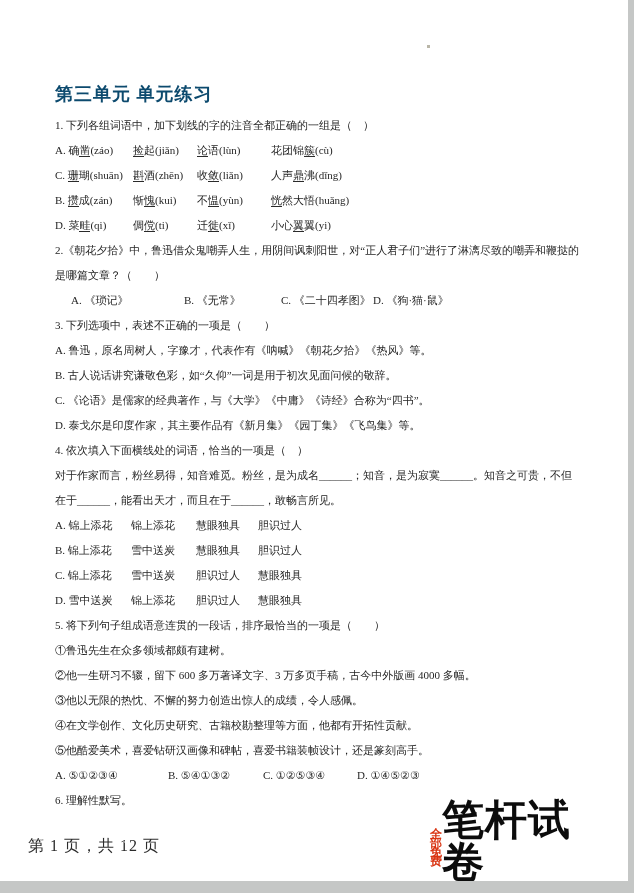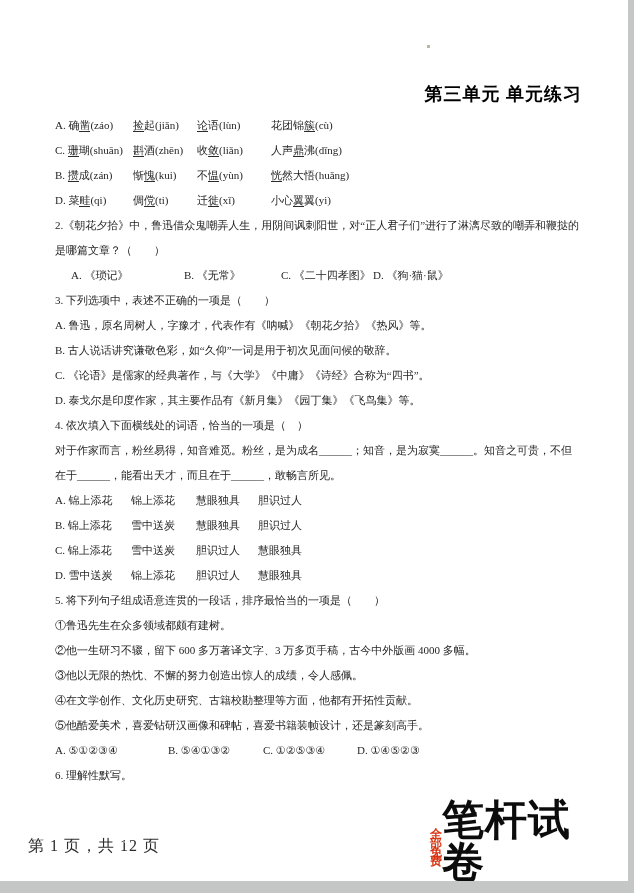--- a/index.html
+++ b/index.html
@@ -9,22 +9,22 @@
     color:#1f1f1f;font-size:11px;
   }
   .edge-right{position:absolute;top:0;right:0;width:6px;height:100%;background:#c5c7c6;}
   .edge-bottom{position:absolute;left:0;bottom:0;width:100%;height:12px;background:#c5c7c6;}
   .artifact{position:absolute;background:#b9b6a8;}
   .artifact.a1{left:427px;top:45px;width:3px;height:3px;}
   .artifact.a2{left:123px;top:841px;width:2px;height:2px;background:#9a9a9a;}
 
   .content{position:absolute;left:55px;top:82px;width:527px;}
   .doc-title{
-    text-align:right;font-size:18px;font-weight:bold;line-height:24px;
-    margin:0 0 7px 0;letter-spacing:1px;color:#000000;
+    text-align:left;font-size:18px;font-weight:bold;line-height:24px;
+    margin:0 0 7px 0;letter-spacing:1px;color:#0c4a6e;
   }
   .line{line-height:25px;min-height:25px;}
   .para{line-height:25px;}
   .u{border-bottom:1px solid #2a2a2a;}
 
   .grid{display:grid;line-height:25px;min-height:25px;}
   .g1{grid-template-columns:78px 64px 74px auto;}
   .g2{grid-template-columns:113px 97px 92px auto;margin-left:16px;}
   .g4{grid-template-columns:76px 65px 62px auto;}
   .g5{grid-template-columns:113px 95px 94px auto;}
@@ -53,20 +53,21 @@
 </head>
 <body>
 
 <div class="page">
 
   <div class="content">
 
     <h1 class="doc-title">第三单元 单元练习</h1>
 
     <section>
+      <div class="line">1. 下列各组词语中，加下划线的字的注音全都正确的一组是（　）</div>
       <div class="grid g1">
         <span class="cell"><span>A. 确</span><span class="u">凿</span><span>(záo)</span></span>
         <span class="cell"><span class="u">捡</span><span>起(jiǎn)</span></span>
         <span class="cell"><span class="u">论</span><span>语(lùn)</span></span>
         <span class="cell"><span>花团锦</span><span class="u">簇</span><span>(cù)</span></span>
       </div>
       <div class="grid g1">
         <span class="cell"><span>C. </span><span class="u">珊</span><span>瑚(shuān)</span></span>
         <span class="cell"><span class="u">斟</span><span>酒(zhēn)</span></span>
         <span class="cell"><span>收</span><span class="u">敛</span><span>(liǎn)</span></span>

